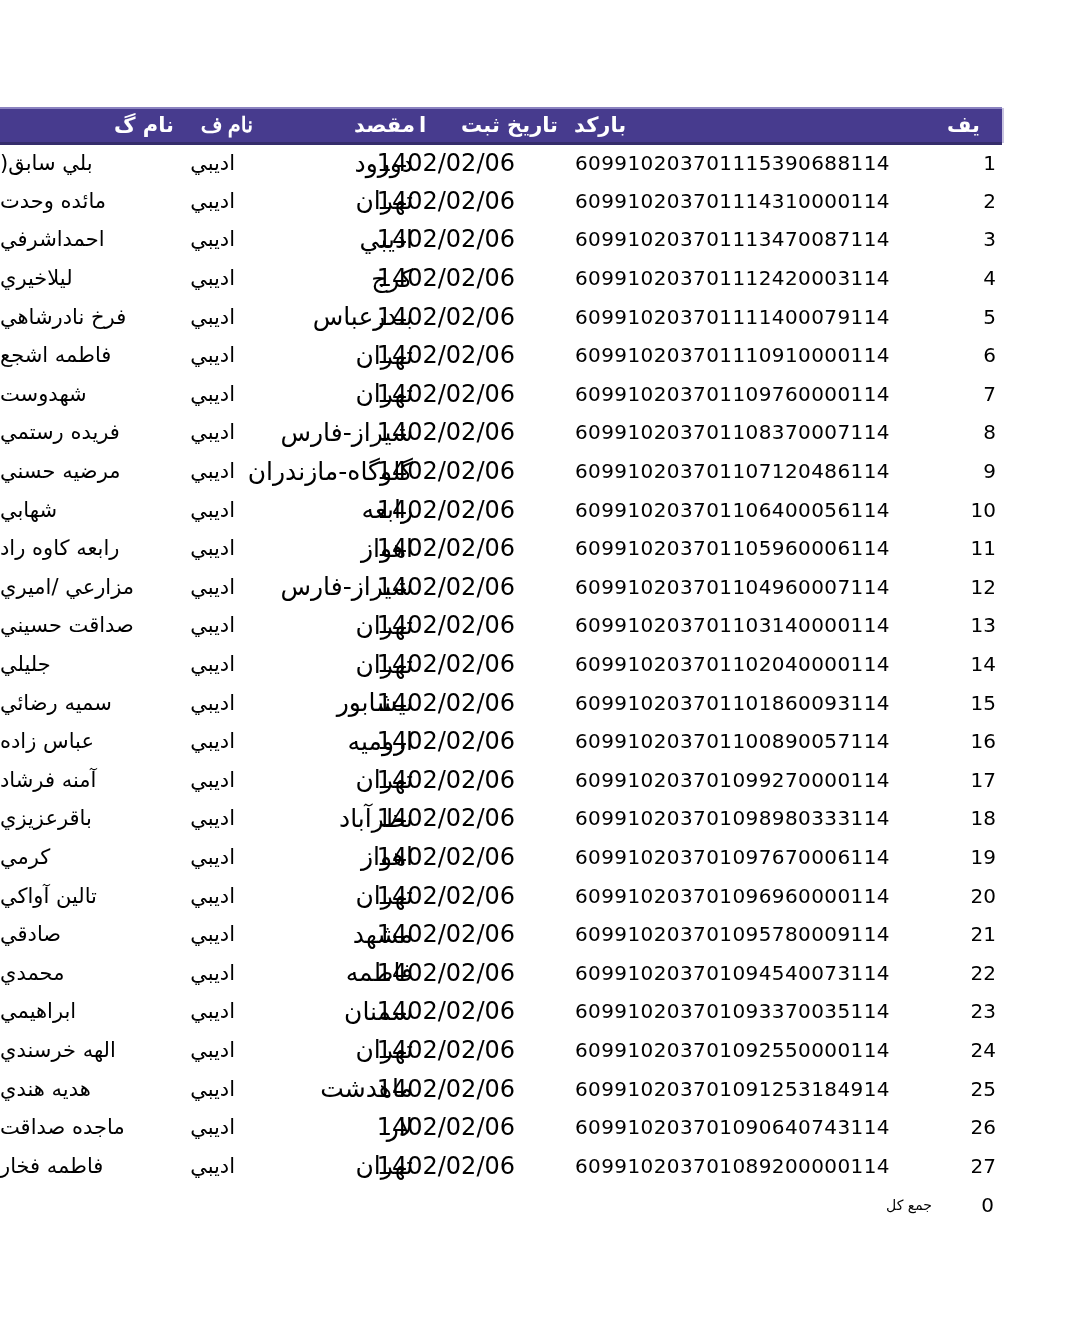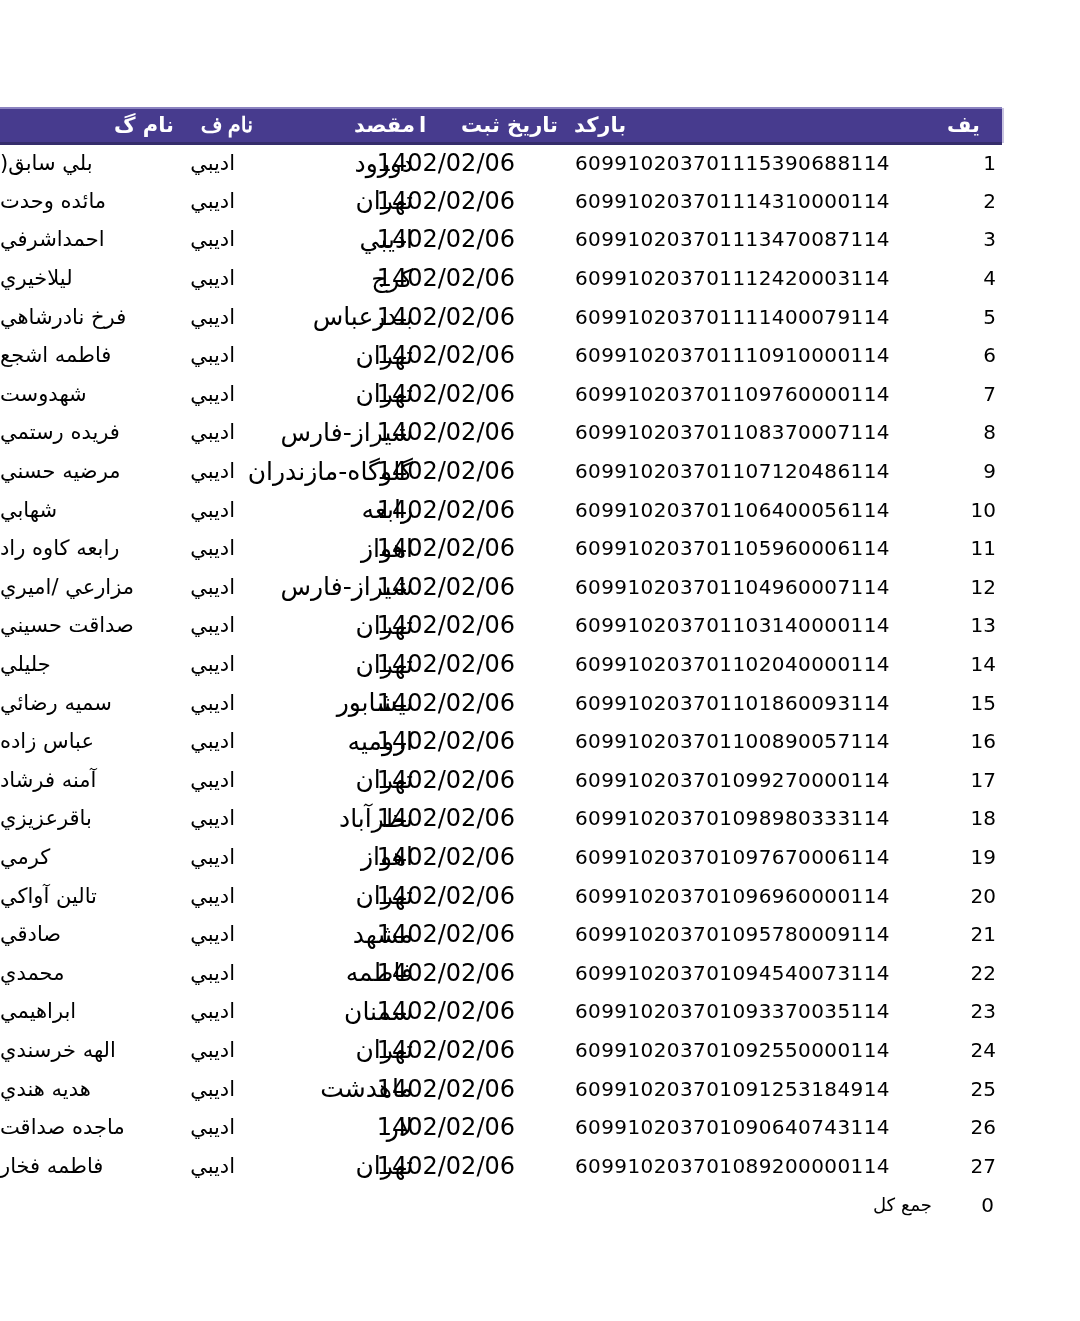--- a/index.html
+++ b/index.html
@@ -55,21 +55,21 @@
   }
   td.d-radif { font-size:20px; text-align:right; padding-right:6px; }
   td.d-barcode { font-size:20px; letter-spacing:0.4px; text-align:right; padding-right:57px; }
   td.d-date { font-size:24px; text-align:right; padding-right:45px; }
   td.d-dest { font-size:25px; text-align:right; padding-right:2px; }
   td.d-namef { font-size:21px; text-align:right; padding-right:18px; }
   td.d-nameg { font-size:21px; text-align:left; padding-right:3px; }
 
   tr.total-row td { height:39px; }
   td.t-value { font-size:20px; text-align:right; padding-right:8px; }
-  td.t-label { font-size:18px; padding-right:15px; }
+  td.t-label { font-size:14px; padding-right:15px; }
 </style>
 </head>
 <body>
 
 <div class="page">
   <table class="grid">
     <colgroup>
       <col class="c-radif">
         <col class="c-barcode">
         <col class="c-date">

